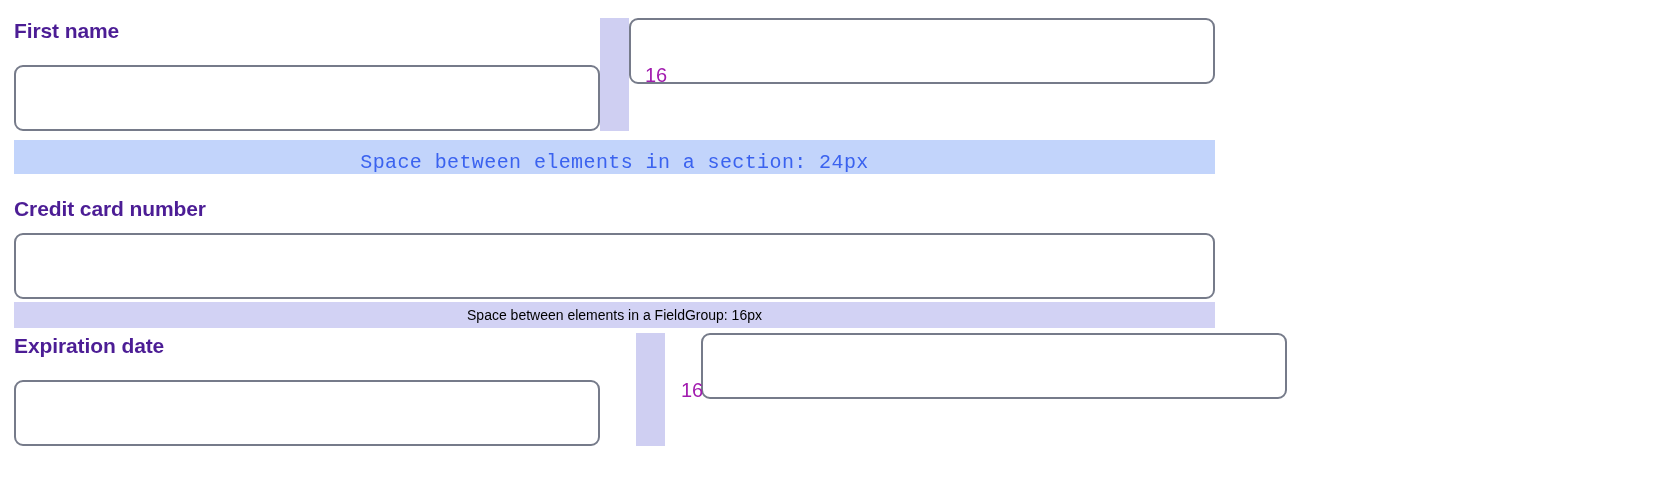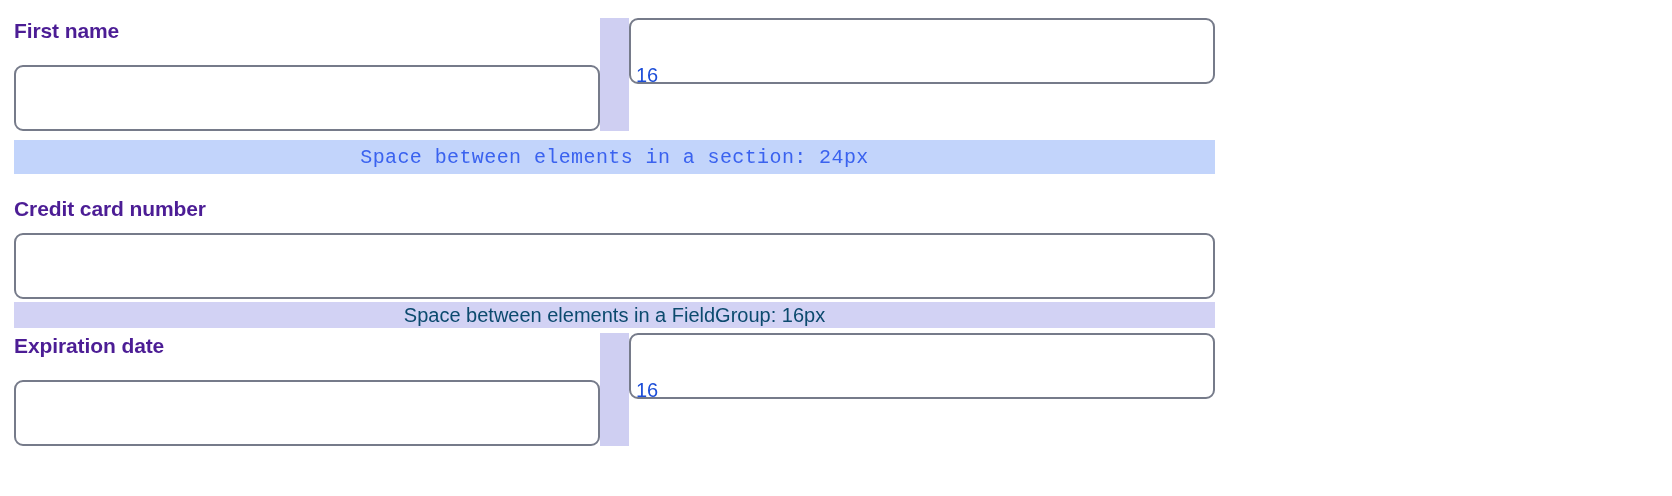--- a/index.html
+++ b/index.html
@@ -71,25 +71,25 @@
     position: relative;
     width: 29px;
     flex: 0 0 29px;
     background: #cfcff2;
     display: flex;
     align-items: flex-start;
     justify-content: flex-start;
   }
   .gap-band-value {
     position: absolute;
-    left: 8px;
+    left: 17px;
     font-family: "Liberation Sans", sans-serif;
     font-size: 20px;
     font-weight: 400;
-    color: #1d4ed8;
+    color: #a21caf;
     line-height: 20px;
     white-space: nowrap;
     padding-left: 28px;
   }
 
   
   .spacing-bar {
     position: absolute;
     left: 0;
     width: 1201px;
@@ -107,33 +107,33 @@
     color: #3a62ef;
     letter-spacing: 0.4px;
     white-space: nowrap;
   }
   .spacing-bar-fieldgroup {
     background: #d2d2f4;
     height: 26px;
   }
   .spacing-bar-fieldgroup .spacing-bar-text {
     font-family: "Liberation Sans", sans-serif;
-    font-size: 20px;
-    color: #0c4a6e;
+    font-size: 14px;
+    color: #000000;
     letter-spacing: 0px;
     white-space: nowrap;
   }
 
   
   #row-name            { top: 18px;  }
-  #bar-section         { top: 140px; }
+  #bar-section         { top: 140px; align-items: flex-end; }
   #label-credit        { position:absolute; left:0; top:196px; }
   #input-credit-wrap   { position:absolute; left:0; top:233px; width:1201px; }
   #bar-fieldgroup      { top: 302px; }
-  #row-card            { top: 333px; }
+  #row-card            { top: 333px; gap: 36px; }
 
   .label-slot  { height: 47px; }
   .label-slot .field-label { display: block; padding-top: 0; }
 </style>
 </head>
 <body>
 
 <div id="page">
   <div class="content-column">
 

